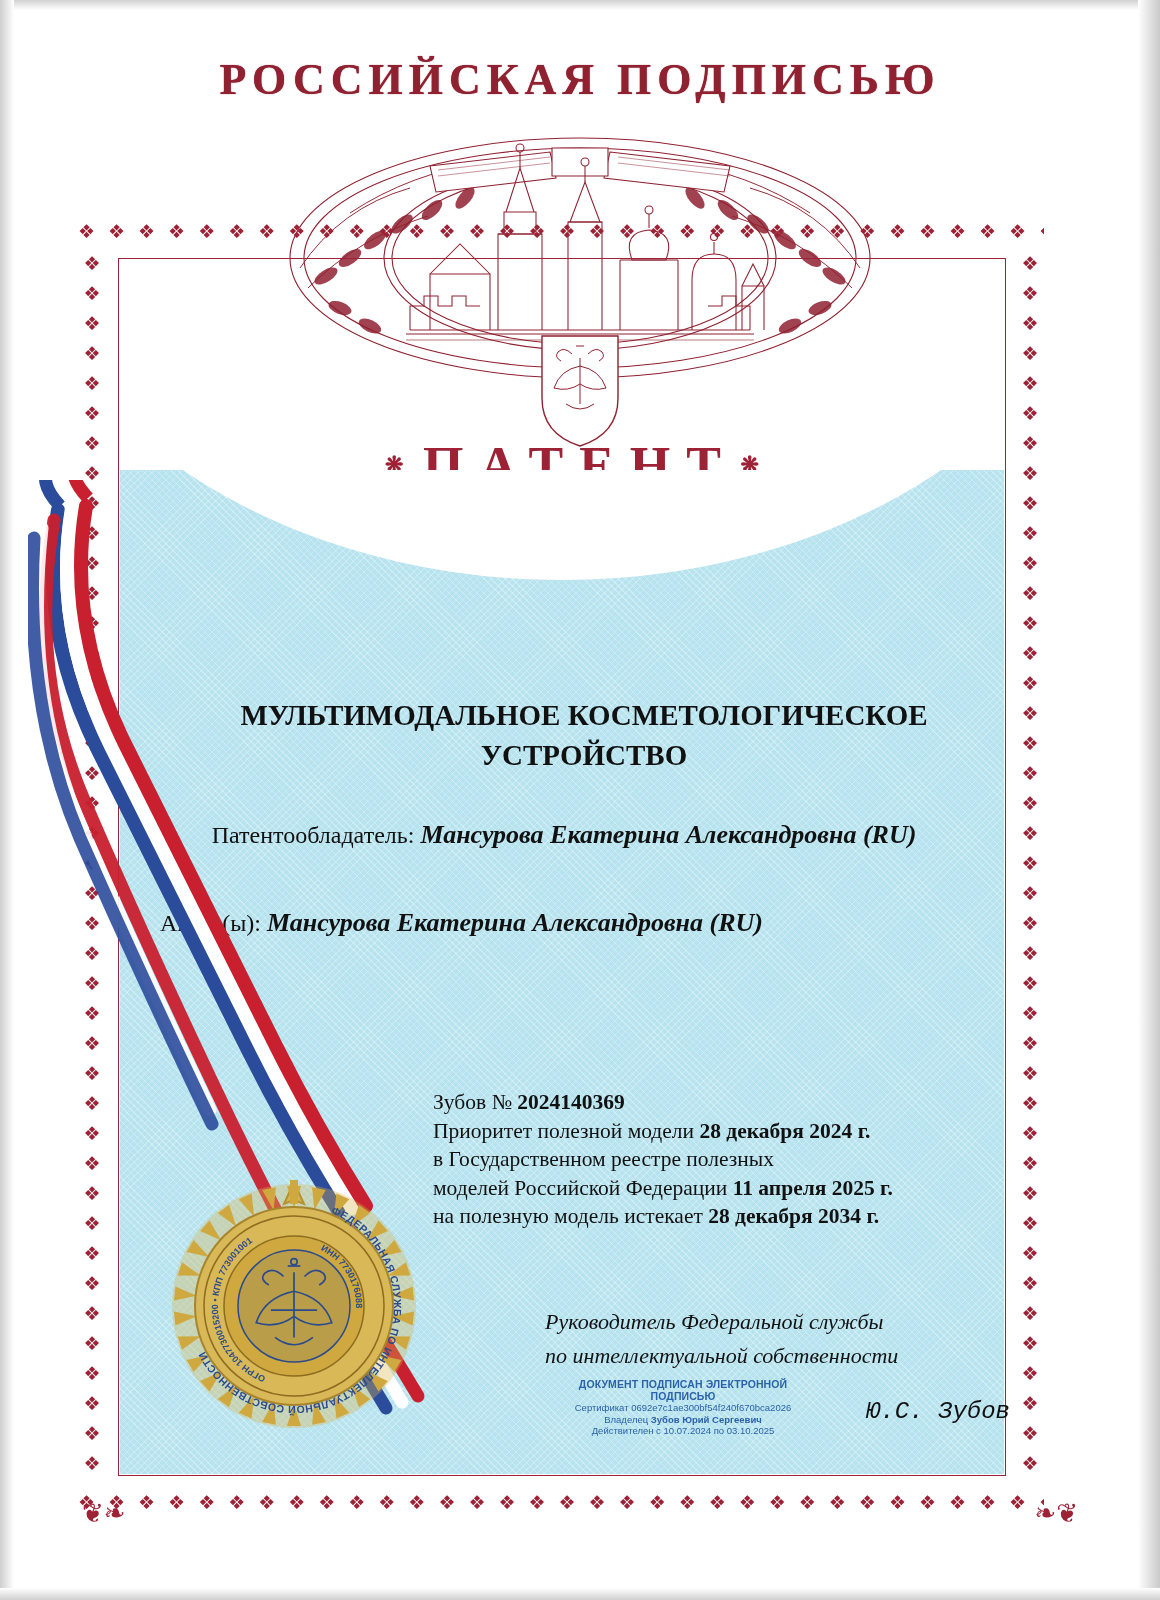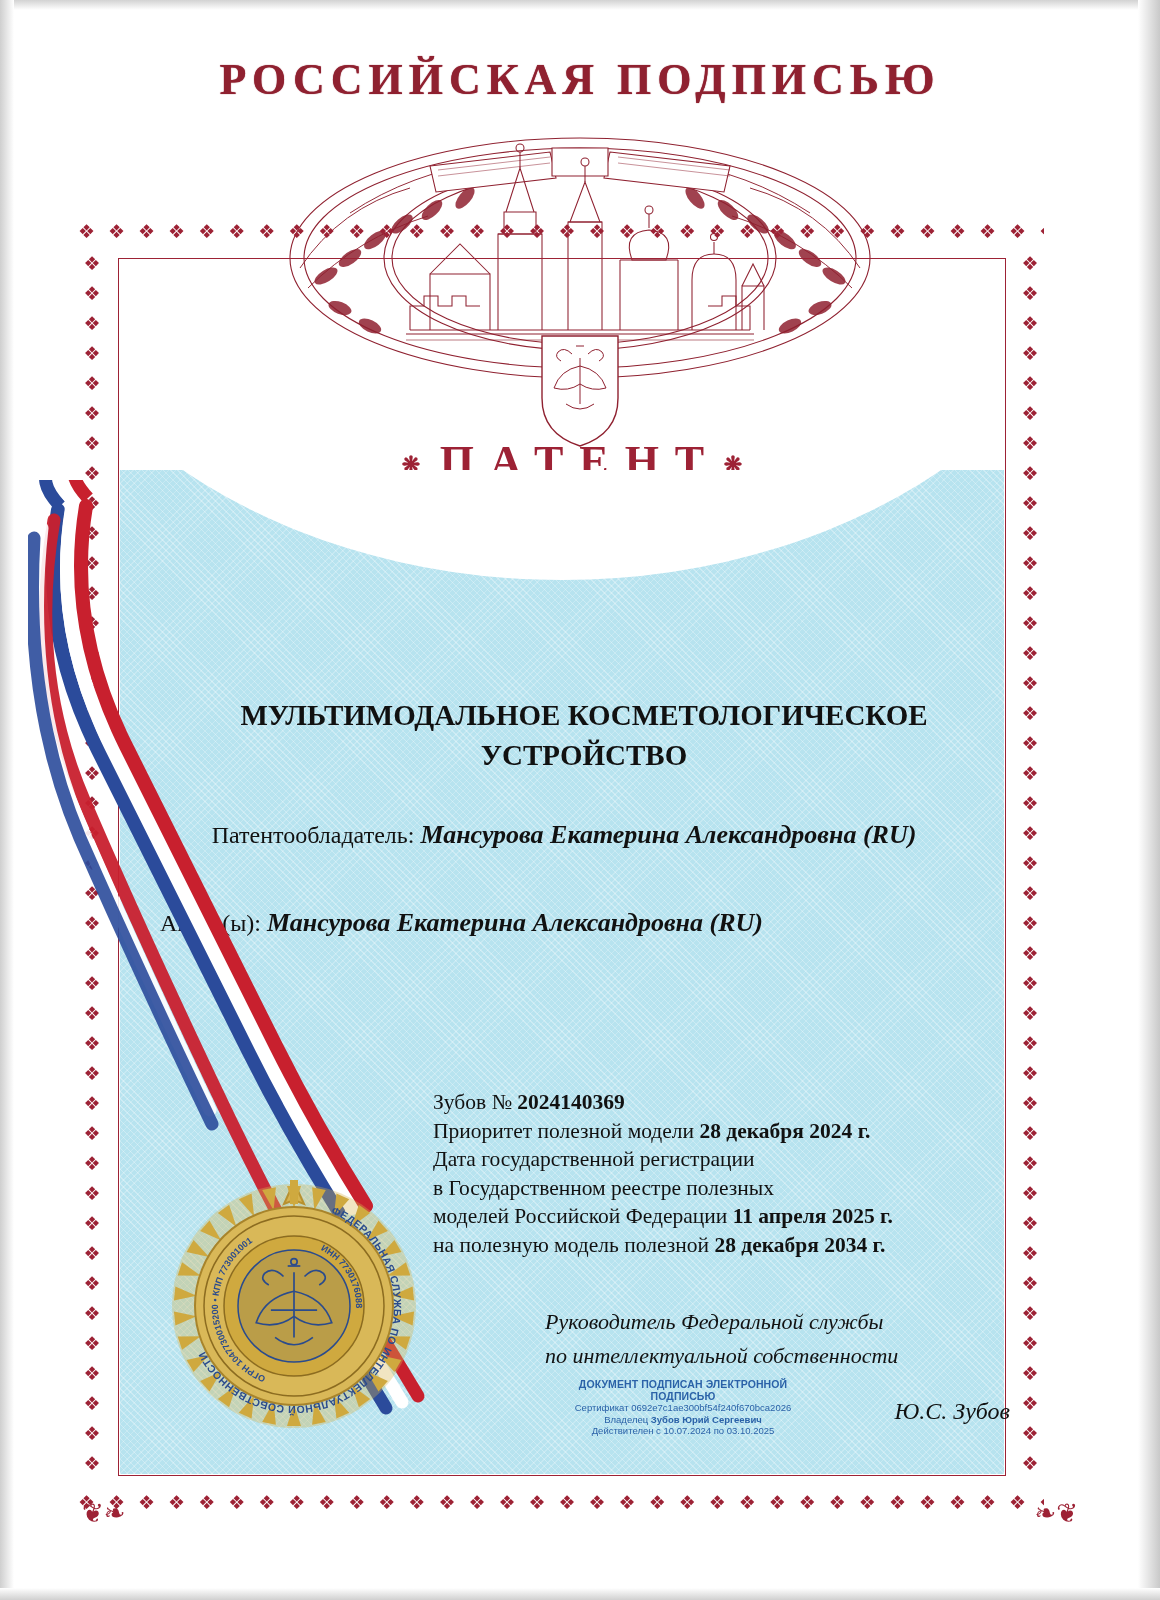--- a/index.html
+++ b/index.html
@@ -142,21 +142,21 @@
   .patent-word {
     position: absolute;
     left: 0; top: 434px;
     width: 1160px;
     text-align: center;
   }
   .patent-word .word {
     display: inline-block;
     font-family: "Liberation Serif", serif;
     font-weight: bold;
-    font-size: 44px;
+    font-size: 52px;
     letter-spacing: 16px;
     color: #9d2235;
     padding: 2px 40px;
     position: relative;
   }
   .patent-word .word::before,
   .patent-word .word::after {
     content: "❋";
     position: absolute;
     font-size: 22px;
@@ -245,21 +245,21 @@
     font-family: "Liberation Serif", serif;
     font-style: italic;
     font-size: 22px;
     line-height: 34px;
     color: #111111;
     text-align: left;
   }
   .signer-name {
     position: absolute;
     right: 150px; top: 1398px;
-    font-family: Liberation Serif, serif;
+    font-family: Liberation Mono, monospace;
     font-style: italic;
     font-size: 24px;
     color: #111111;
   }
 
   
   .esign {
     position: absolute;
     left: 548px; top: 1379px;
     width: 270px;
@@ -448,28 +448,27 @@
 
   <div class="details">
     <div>
       <span>Зубов №</span>
       <b>2024140369</b>
     </div>
     <div>
       <span>Приоритет полезной модели</span>
       <b>28 декабря 2024 г.</b>
     </div>
-    <div>Дата государственной регистрации</div>
     <div>в Государственном реестре полезных</div>
     <div>
       <span>моделей Российской Федерации</span>
       <b>11 апреля 2025 г.</b>
     </div>
     <div>
-      <span>на полезную модель полезной</span>
+      <span>на полезную модель истекает</span>
       <b>28 декабря 2034 г.</b>
     </div>
   </div>
 
   <div class="signer">
     <div>Руководитель Федеральной службы</div>
     <div>по интеллектуальной собственности</div>
   </div>
   <div class="signer-name">Ю.С. Зубов</div>
 

